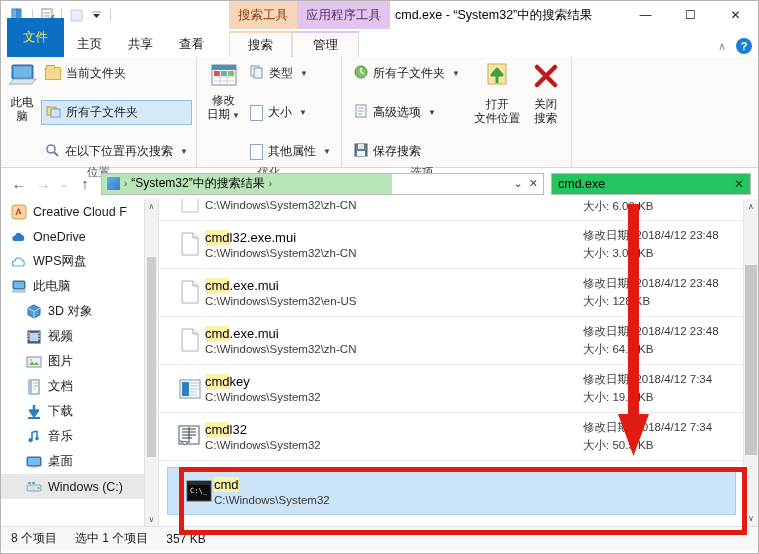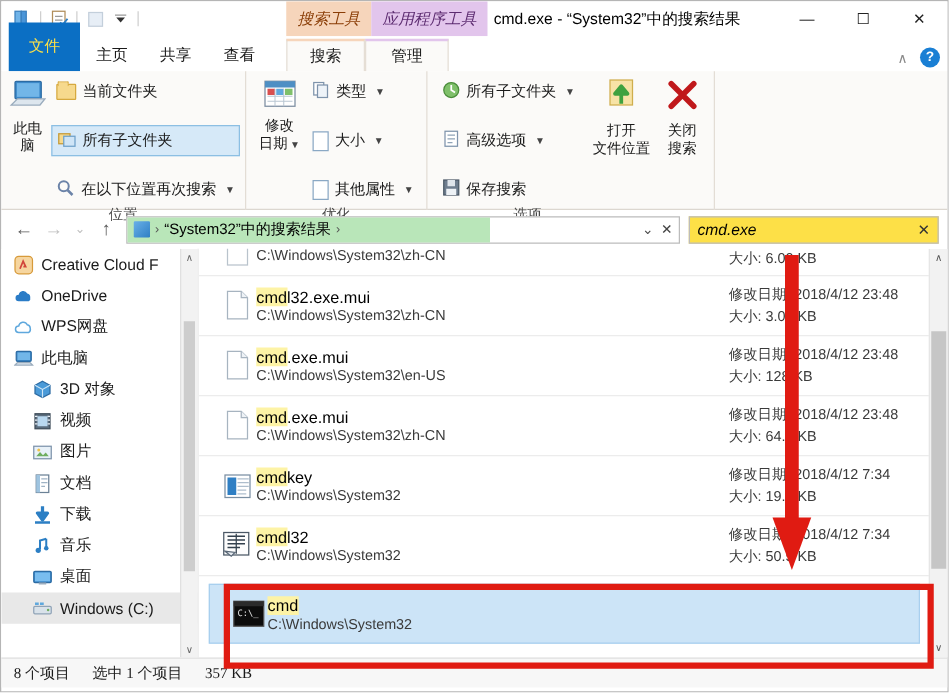--- a/index.html
+++ b/index.html
@@ -41,21 +41,20 @@
     left: 228px; top: 0;
     height: 28px;
     display: flex;
   }
   .ctx-tab {
     height: 28px;
     display: flex; align-items: center; justify-content: center;
     font-size: 12.5px;
     padding: 0 9px;
     white-space: nowrap;
-    font-style: italic;
   }
   .ctx-search { background: #f6d5bb; color: #8a3d06; }
   .ctx-app { background: #e2c5ec; color: #5c2b70; }
 
   .win-title {
     position: absolute;
     left: 378px; top: 0; height: 28px;
     display: flex; align-items: center;
     font-size: 12.5px; color: #000;
     white-space: nowrap;
@@ -223,26 +222,25 @@
   .addr-sep { font-size: 10px; color: #555; }
   .addr-right {
     position: absolute; right: 2px; top: 0; bottom: 0;
     display: flex; align-items: center; gap: 6px;
     padding-right: 3px;
   }
   .addr-right span { font-size: 11px; color: #444; }
   .search-box {
     width: 200px; height: 22px;
     border: 1px solid #bcbcbc;
-    background: #fde047;
+    background: #22c55e;
     display: flex; align-items: center;
     margin-left: 5px;
     padding: 0 6px;
     justify-content: space-between;
-    font-style: italic;
   }
   .search-box .val { font-size: 12.5px; color: #000; }
   .search-box .clr { font-size: 12px; color: #333; }
 
   
   .main {
     position: relative;
     height: 327px;
     display: flex;
     background: #fff;
@@ -328,21 +326,21 @@
   }
 
   
   .statusbar {
     position: relative;
     height: 24px;
     background: #f7f7f7;
     border-top: 1px solid #e0e0e0;
     display: flex; align-items: center;
     gap: 18px; padding-left: 10px;
-    font-size: 12px; color: #1a1a1a; font-family: Liberation Serif, serif;
+    font-size: 12px; color: #1a1a1a;
   }
 
   
   .anno-arrow {
     position: absolute;
     left: 615px; top: 203px;
     width: 36px; height: 255px;
     pointer-events: none;
     z-index: 50;
   }

